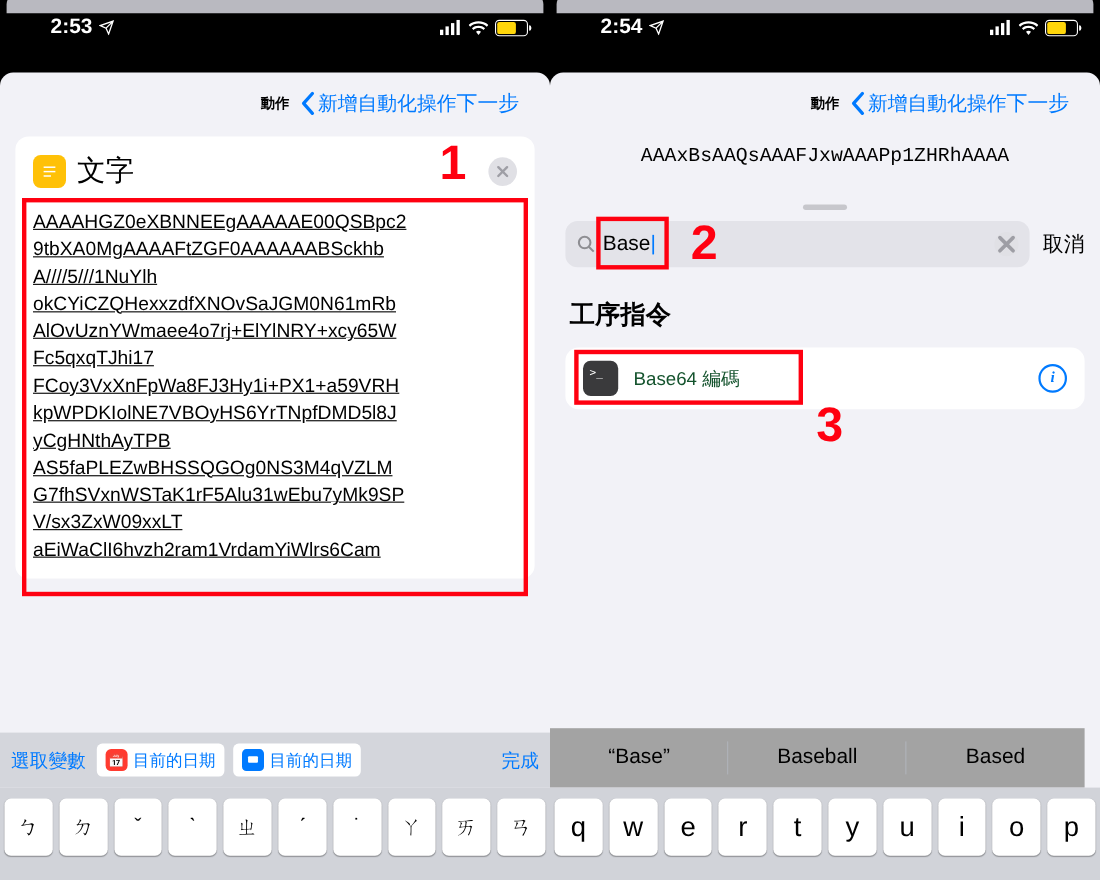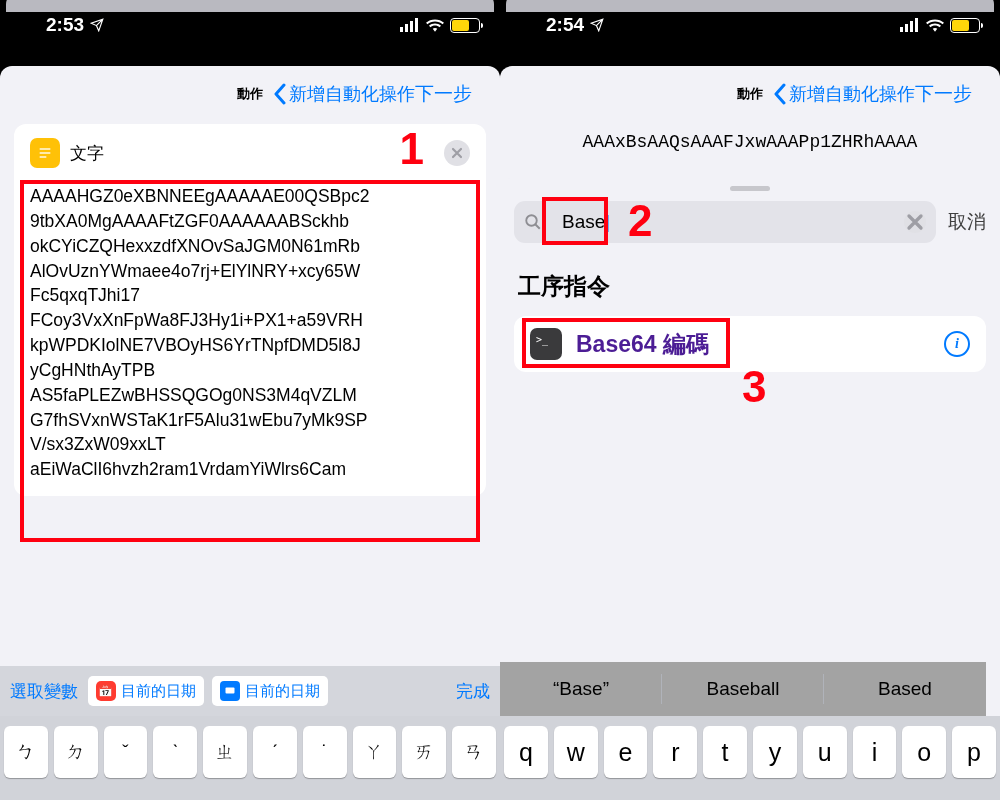--- a/index.html
+++ b/index.html
@@ -19,52 +19,52 @@
     .nav-bar { height: 56px; display: flex; align-items: center; justify-content: flex-end; padding: 0 28px; position: relative; z-index: 2; }
     .nav-back { color: #007aff; font-size: 18px; display: flex; align-items: center; gap: 2px; }
     .nav-back svg { width: 14px; height: 22px; }
     .nav-title { position: absolute; left: 0; right: 0; text-align: center; color: #000; font-size: 13px; font-weight: 600; pointer-events: none; }
     .nav-next { color: #007aff; font-size: 19px; }
     .content { padding: 0 14px; position: relative; z-index: 1; }
     .text-card { background: #fff; border-radius: 12px; padding: 14px 16px; margin-top: 2px; }
     .text-card-header { display: flex; align-items: center; gap: 10px; position: relative; }
     .text-icon { width: 30px; height: 30px; background: #ffc107; border-radius: 7px; display: flex; align-items: center; justify-content: center; }
     .text-icon svg { width: 16px; height: 16px; }
-    .text-card-title { font-size: 17px; font-weight: 400; color: #000; }
+    .text-card-title { font-size: 26px; font-weight: 400; color: #000; }
     .clear-circle { position: absolute; right: 0; width: 26px; height: 26px; background: #e0e0e5; border-radius: 50%; display: flex; align-items: center; justify-content: center; color: #9e9ea5; }
-    .text-body { margin-top: 16px; font-size: 17.5px; line-height: 1.42; color: #000; word-break: break-all; font-family: -apple-system, sans-serif; }
+    .text-body { margin-top: 16px; font-size: 17.5px; line-height: 1.42; color: #000; word-break: break-all; font-family: -apple-system, sans-serif; text-decoration: underline; }
     .highlight-box-1 { position: absolute; border: 4px solid #ff0010; }
     .annotation-num { color: #ff0010; font-size: 44px; font-weight: 800; position: absolute; font-family: Arial, sans-serif; }
 
     .suggestion-bar { position: absolute; bottom: 84px; left: 0; right: 0; height: 50px; background: #d4d6dc; display: flex; align-items: center; padding: 0 10px; gap: 0; }
     .pill { background: #fff; border-radius: 5px; padding: 5px 8px; font-size: 15px; color: #007aff; display: flex; align-items: center; gap: 5px; }
     .pill-icon { width: 20px; height: 20px; border-radius: 5px; display: flex; align-items: center; justify-content: center; }
     .pill-icon.red { background: #ff3b30; color: #fff; font-size: 12px; font-weight: 700; }
     .pill-icon.blue { background: #007aff; color: #fff; border-radius: 4px; }
     .select-var { color: #007aff; font-size: 17px; margin-right: 10px; }
     .done-btn { color: #007aff; font-size: 17px; margin-left: auto; }
 
     .keyboard { position: absolute; bottom: 0; left: 0; right: 0; height: 84px; background: #d1d3d9; display: flex; gap: 6px; padding: 10px 4px 22px 4px; }
     .key { background: #fff; border-radius: 6px; flex: 1; display: flex; align-items: center; justify-content: center; font-size: 19px; color: #000; box-shadow: 0 1px 1px rgba(0,0,0,0.3); height: 52px; position: relative; }
     .key.eng { font-size: 25px; }
 
     
     .peek-content { padding: 10px 16px 0 16px; font-size: 18px; color: #000; text-align: center; font-family: Liberation Mono, monospace; }
     .search-sheet { position: absolute; top: 112px; left: 0; right: 0; bottom: 0; background: #f2f2f7; border-radius: 12px 12px 0 0; padding-top: 8px; }
     .grabber { width: 40px; height: 5px; background: #c7c7cc; border-radius: 3px; margin: 0 auto 10px auto; }
     .search-row { display: flex; align-items: center; padding: 0 14px; gap: 12px; }
-    .search-field { flex: 1; background: #e3e3e9; border-radius: 11px; height: 42px; display: flex; align-items: center; padding: 0 10px; gap: 20px; }
+    .search-field { flex: 1; background: #e3e3e9; border-radius: 11px; height: 42px; display: flex; align-items: center; padding: 0 10px; gap: 6px; }
     .search-field svg { width: 18px; height: 18px; }
     .search-input { font-size: 19px; color: #000; flex: 1; }
     .search-cursor { color: #007aff; }
-    .cancel-btn { color: #404040; font-size: 19px; }
+    .cancel-btn { color: #000000; font-size: 19px; }
     .section-title { font-size: 23px; font-weight: 700; color: #000; margin: 28px 18px 14px 18px; }
     .result-card { background: #fff; border-radius: 12px; margin: 0 14px; height: 56px; display: flex; align-items: center; padding: 0 16px; gap: 14px; }
     .terminal-icon { width: 32px; height: 32px; background: #3a3a3c; border-radius: 7px; display: flex; align-items: flex-start; justify-content: flex-start; padding: 6px 6px; color: #fff; font-size: 10px; font-family: monospace; }
-    .result-label { font-size: 23px; font-weight: 700; color: #4c1d95; flex: 1; }
+    .result-label { font-size: 17px; font-weight: 400; color: #14532d; flex: 1; }
     .info-circle { width: 26px; height: 26px; border: 2px solid #007aff; border-radius: 50%; display: flex; align-items: center; justify-content: center; color: #007aff; font-style: italic; font-family: Georgia, serif; font-size: 14px; font-weight: 600; }
 
     .predict-bar { position: absolute; bottom: 84px; left: 0; right: 14px; height: 54px; background: #a3a3a3; display: flex; }
     .predict-item { flex: 1; display: flex; align-items: center; justify-content: center; font-size: 19px; color: #000; position: relative; }
     .predict-item:not(:last-child)::after { content: ''; position: absolute; right: 0; top: 12px; bottom: 12px; width: 1px; background: #b0b3ba; }
   </style>
 </head>
 <body>
 
 <div class="phone">
@@ -120,20 +120,21 @@
           <span class="clear-circle">
             <svg width="12" height="12" viewBox="0 0 12 12" stroke="#9e9ea5" stroke-width="2.2" stroke-linecap="round">
                 <path d="M2 2l8 8M10 2l-8 8"></path>
               </svg>
           </span>
           <span class="annotation-num" style="right:46px; top:-14px;">1</span>
         </div>
         <div class="text-body" id="text-body-left">
             <div>AAAAHGZ0eXBNNEEgAAAAAE00QSBpc2</div>
             <div>9tbXA0MgAAAAFtZGF0AAAAAABSckhb</div>
+            <div>A////5///1NuYlh</div>
             <div>okCYiCZQHexxzdfXNOvSaJGM0N61mRb</div>
             <div>AlOvUznYWmaee4o7rj+ElYlNRY+xcy65W</div>
             <div>Fc5qxqTJhi17</div>
             <div>FCoy3VxXnFpWa8FJ3Hy1i+PX1+a59VRH</div>
             <div>kpWPDKIolNE7VBOyHS6YrTNpfDMD5l8J</div>
             <div>yCgHNthAyTPB</div>
             <div>AS5faPLEZwBHSSQGOg0NS3M4qVZLM</div>
             <div>G7fhSVxnWSTaK1rF5Alu31wEbu7yMk9SP</div>
             <div>V/sx3ZxW09xxLT</div>
             <div>aEiWaClI6hvzh2ram1VrdamYiWlrs6Cam</div>

